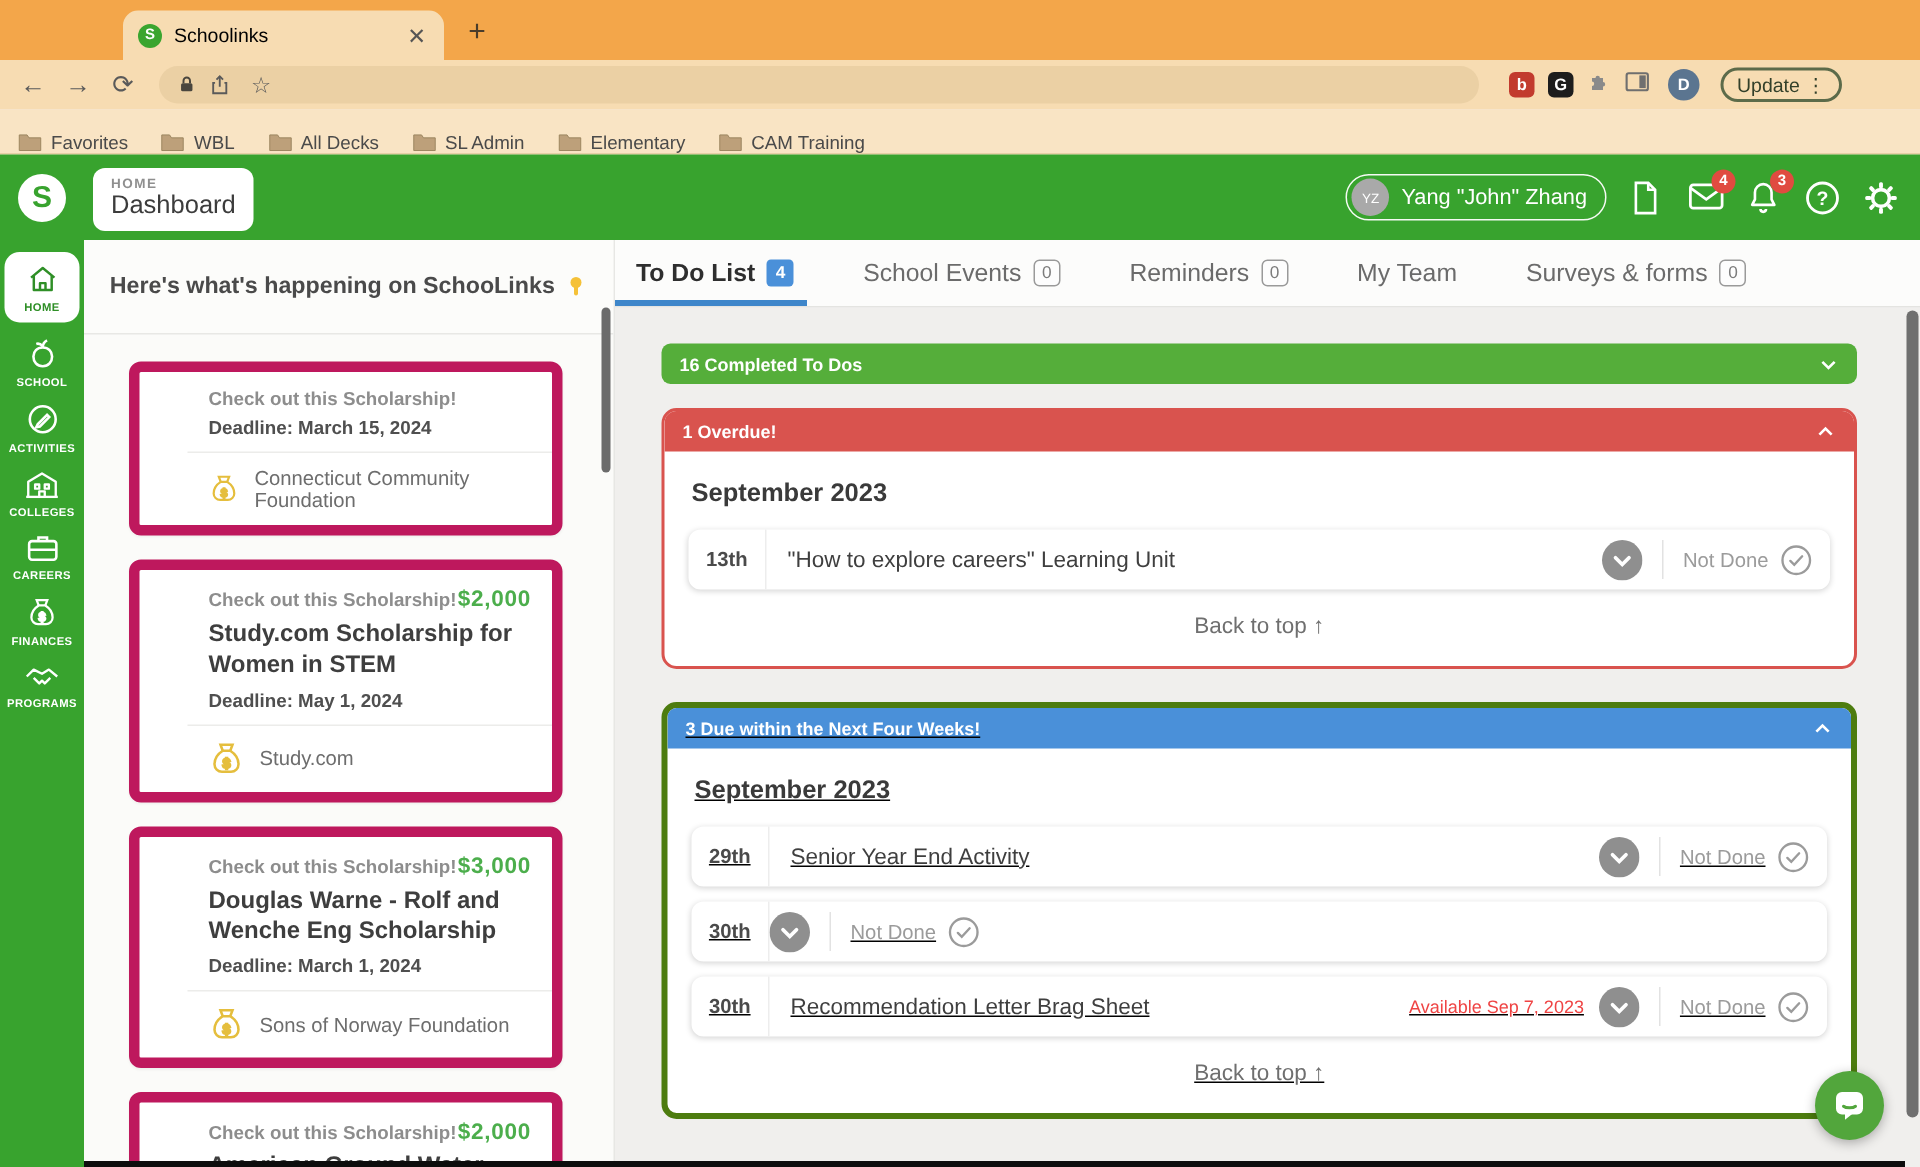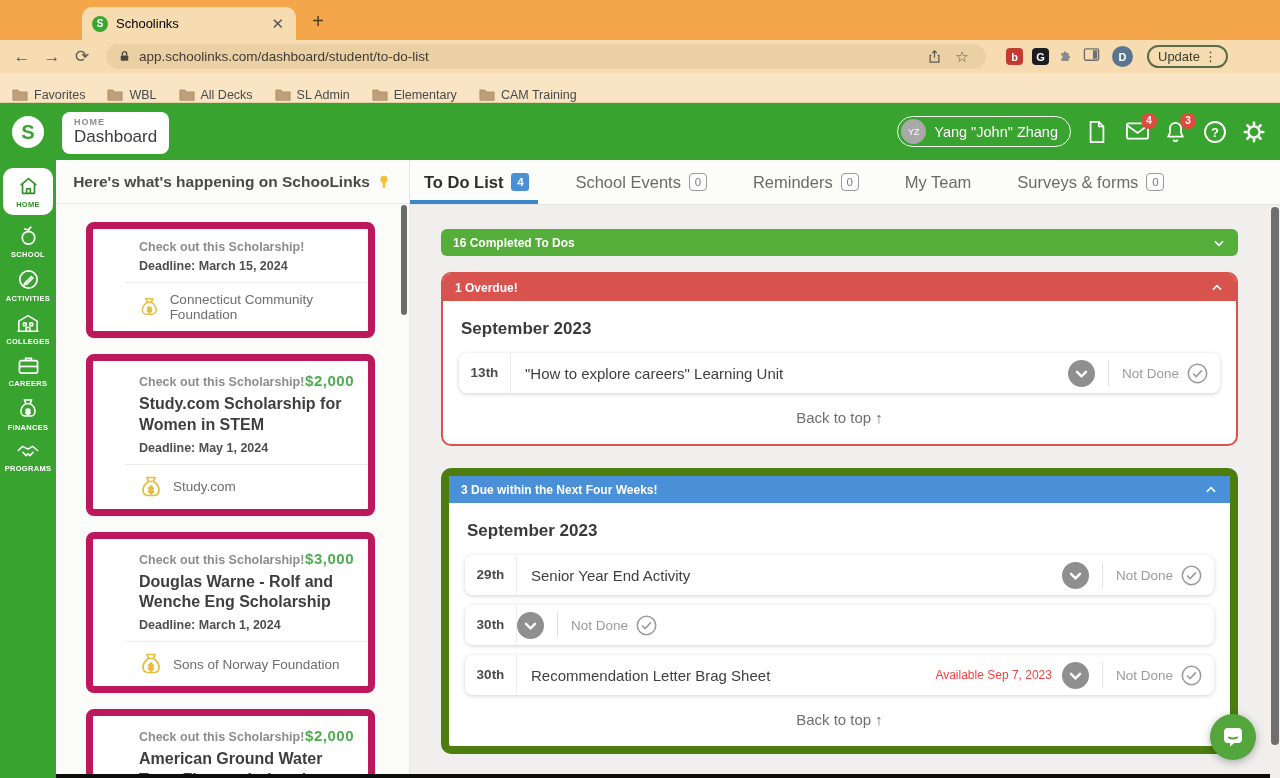--- a/index.html
+++ b/index.html
@@ -44,21 +44,21 @@
 
   
   #appbody { position:absolute; top:160px; left:0; width:1280px; height:618px; display:flex; }
   #navrail { width:56px; background:#38A32E; flex:none; padding-top:6px; position:relative; }
   .rail-item { display:flex; flex-direction:column; align-items:center; gap:3px; margin:9px 2px; color:#fff; }
   .rail-item .rlabel { font-size:7.5px; font-weight:bold; letter-spacing:.3px; }
   .rail-item.active { background:#fff; border-radius:10px; margin:2px 3px 9px; padding:7px 0 6px; color:#2f8f27; }
   .rail-item svg { display:block; }
 
   #feedpanel { width:354px; flex:none; background:#fbfbf9; border-right:1px solid #e7e7e4; position:relative; overflow:hidden; }
-  #feedhead { height:44px; display:flex; align-items:center; justify-content:center; gap:6px; border-bottom:1px solid #e8e8e5; background:#fcfcfa; font-size:15.5px; font-weight:bold; color:#4a4a4a; }
+  #feedhead { height:63px; display:flex; align-items:center; justify-content:center; gap:6px; border-bottom:1px solid #e8e8e5; background:#fcfcfa; font-size:15.5px; font-weight:bold; color:#4a4a4a; }
   #cards { padding:18px 34px 0 30px; height:571px; overflow:hidden; }
   .card { background:#fff; border:7px solid #be185d; border-radius:8px; margin-bottom:16px; box-shadow:0 1px 2px rgba(0,0,0,.05);padding-left:32px; }
   .card-top { padding:11px 14px 9px; }
   .kicker-row { display:flex; justify-content:space-between; align-items:baseline; margin-bottom:5px; }
   .kicker { font-size:12.5px; font-weight:bold; color:#8d8d8d; }
   .amount { font-size:15px; font-weight:bold; color:#4CAE4C; letter-spacing:.5px; }
   .card-title { font-size:16px; font-weight:600; color:#3e3e3e; line-height:1.3; margin-bottom:5px; }
   .deadline { font-size:12.5px; font-weight:bold; color:#4f4f4f; }
   .card-org { border-top:1px solid #ececea; padding:9px 14px; display:flex; align-items:center; gap:10px; }
   .org-name { font-size:13.5px; color:#6d6d6d; }
@@ -69,21 +69,21 @@
   .dtab { display:flex; align-items:center; gap:8px; font-size:16.5px; color:#6b6b6b; }
   .dtab.active { color:#2e2e2e; font-weight:600; }
   .badge-n { min-width:18px; height:18px; border-radius:3px; background:#4A90D9; color:#fff; font-size:11.5px; font-weight:bold; display:flex; align-items:center; justify-content:center; padding:0 4px; }
   .badge-z { min-width:18px; height:18px; border-radius:4px; border:1.5px solid #9a9a9a; color:#7c7c7c; background:#fdfdfd; font-size:11.5px; display:flex; align-items:center; justify-content:center; padding:0 4px; }
   #tab-underline { position:absolute; left:0; bottom:0; width:128px; height:4px; background:#3E86CA; }
 
   #content { padding:24px 42px 0 31px; height:573px; overflow:hidden; position:relative; }
   .collapse-bar { height:27px; border-radius:6px; background:#55AE3A; color:#fff; font-size:12px; font-weight:bold; display:flex; align-items:center; justify-content:space-between; padding:0 12px; margin-bottom:16px; }
   .sec { border-radius:10px; background:#fff; margin-bottom:22px; overflow:hidden; }
   .sec.red { border:2px solid #D9534E; }
-  .sec.blue { border:8px solid #4d7c0f; }
+  .sec.blue { border:4px solid #4d7c0f;text-decoration:underline; }
   .sec-head { height:27px; display:flex; align-items:center; justify-content:space-between; padding:0 12px; color:#fff; font-size:12px; font-weight:bold; }
   .sec.red .sec-head { background:#D9534E; }
   .sec.blue .sec-head { background:#4A90D9; }
   .sec-body { padding:14px 16px 4px; }
   .month-h { font-size:17px; font-weight:bold; color:#3a3a3a; margin:4px 2px 14px; }
   .todo-row { display:flex; align-items:center; height:40px; background:#fff; border-radius:8px; box-shadow:0 1px 4px rgba(0,0,0,.18); margin-bottom:10px; }
   .day { width:52px; text-align:center; font-weight:bold; font-size:13.5px; color:#4a4a4a; border-right:1px solid #ededed; line-height:40px; flex:none; }
   .row-title { flex:1; padding:0 14px; font-size:15px; color:#3f3f3f; white-space:nowrap; overflow:hidden; }
   .row-right { display:flex; align-items:center; padding-right:12px; }
   .avail { font-size:12px; color:#ef4444; margin-right:10px;text-align:right; }
@@ -114,21 +114,20 @@
     <span class="nav-glyph">←</span>
     <span class="nav-glyph">→</span>
     <span class="nav-glyph">⟳</span>
     <div id="urlpill">
       <span class="pill-icon">
         <svg width="13" height="13" viewBox="0 0 24 24">
             <rect x="5" y="10" width="14" height="10" rx="2" fill="#4a463e"></rect>
             <path d="M8 10V7a4 4 0 0 1 8 0v3" fill="none" stroke="#4a463e" stroke-width="2.4"></path>
           </svg>
       </span>
-      <span id="urltext">app.schoolinks.com/dashboard/student/to-do-list</span>
       <span class="pill-icon">
         <svg width="15" height="15" viewBox="0 0 24 24" fill="none" stroke="#5a5a5a" stroke-width="2">
             <path d="M7 10h-2v11h14v-11h-2"></path>
             <path d="M12 14V3"></path>
             <path d="M8.5 6.5 12 3l3.5 3.5"></path>
           </svg>
       </span>
       <span class="nav-glyph" style="font-size:15px">☆</span>
     </div>
     <div id="extensions">

